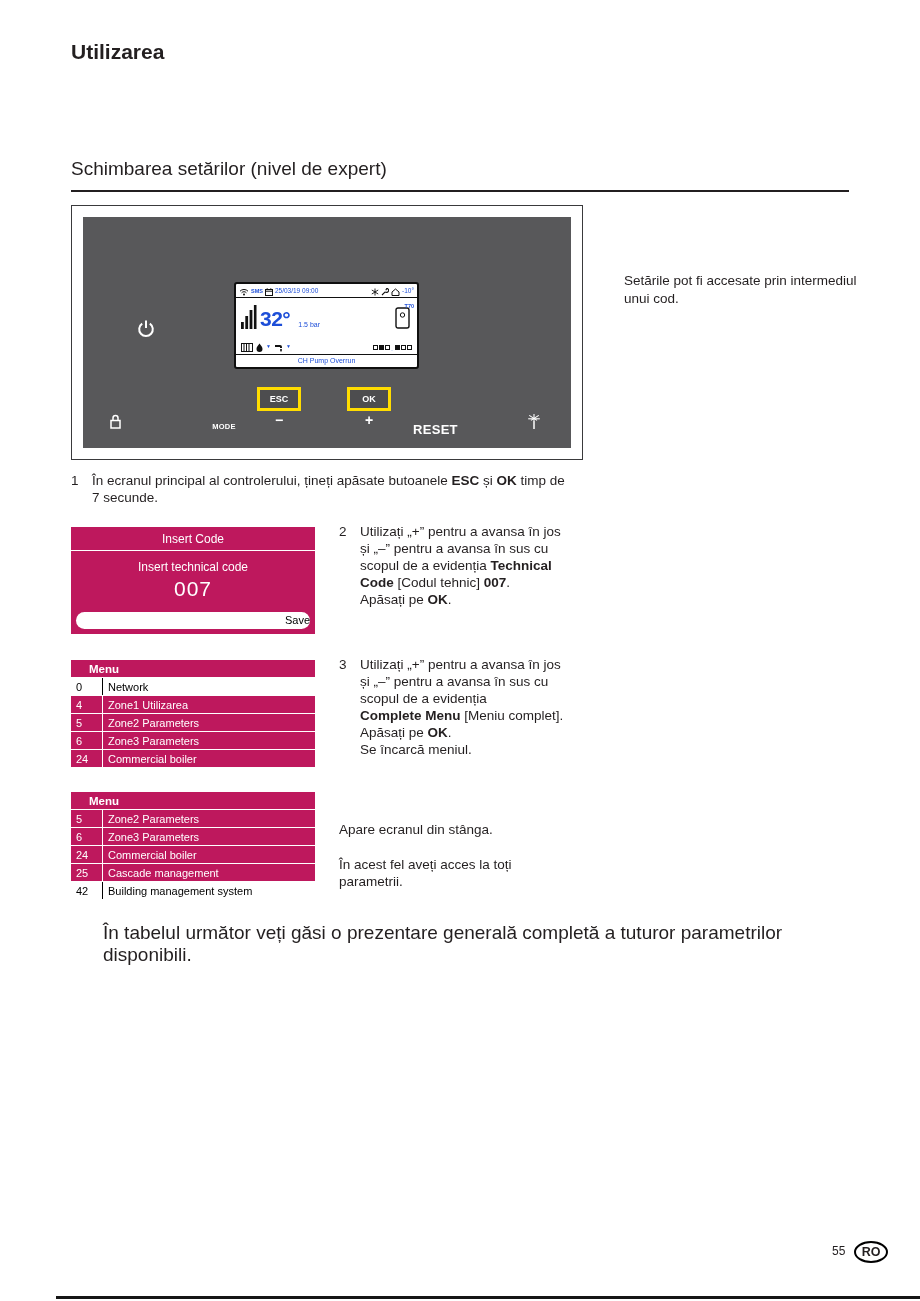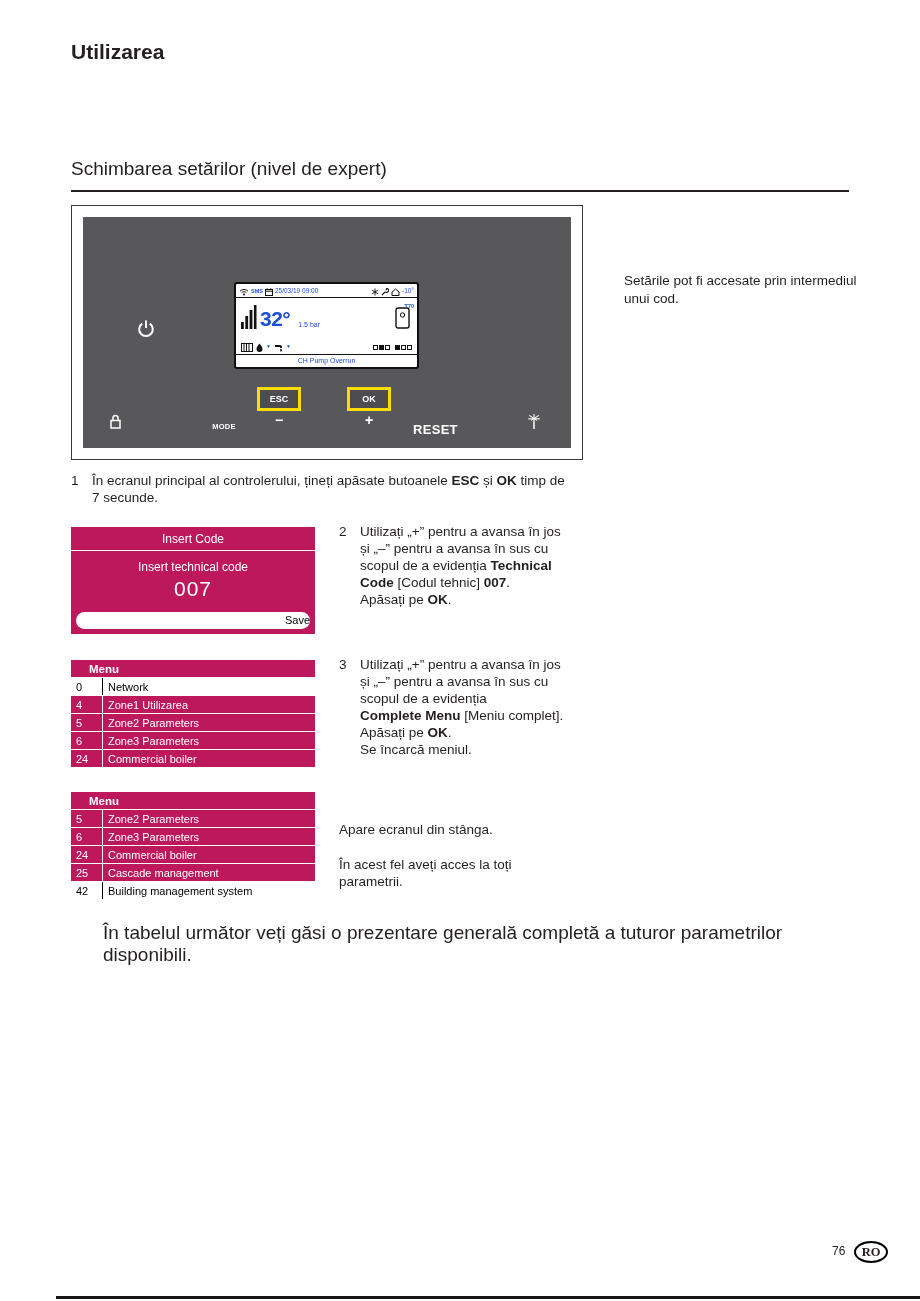--- a/index.html
+++ b/index.html
@@ -93,21 +93,21 @@
   .m2side1 { left:339px; top:822px; font-size:13.5px; }
   .m2side2 { left:339px; top:856px; width:218px; font-size:13.5px; line-height:17px; }
 
   .bottomnote { left:71px; top:922px; width:700px; font-size:19px;margin-left:32px; }
 
   .pagenum { left:832px; top:1244px; font-size:12px; }
   .robadge {
     left:854px; top:1241px; width:34px; height:22px;
     border:2px solid #000; border-radius:50%;
     font-size:12.5px; font-weight:bold;
-    display:flex; align-items:center; justify-content:center;font-family:Liberation Serif, serif;
+    display:flex; align-items:center; justify-content:center;
   }
   .bottomedge { left:56px; top:1296px; width:864px; height:3px; background:#161616; }
 </style>
 </head>
 <body>
 
 <div class="page">
 
   <div class="abs h1">Utilizarea</div>
   <div class="abs h2">Schimbarea setărilor (nivel de expert)</div>
@@ -326,17 +326,17 @@
         <span class="lab">Building management system</span>
       </div>
       </div>
   </div>
 
   <div class="abs m2side1">Apare ecranul din stânga.</div>
   <div class="abs m2side2">În acest fel aveți acces la toți parametrii.</div>
 
   <div class="abs bottomnote">În tabelul următor veți găsi o prezentare generală completă a tuturor parametrilor disponibili.</div>
 
-  <div class="abs pagenum">76</div>
+  <div class="abs pagenum">55</div>
   <div class="abs robadge">RO</div>
   <div class="abs bottomedge"></div>
 
 </div>
 
 </body></html>

